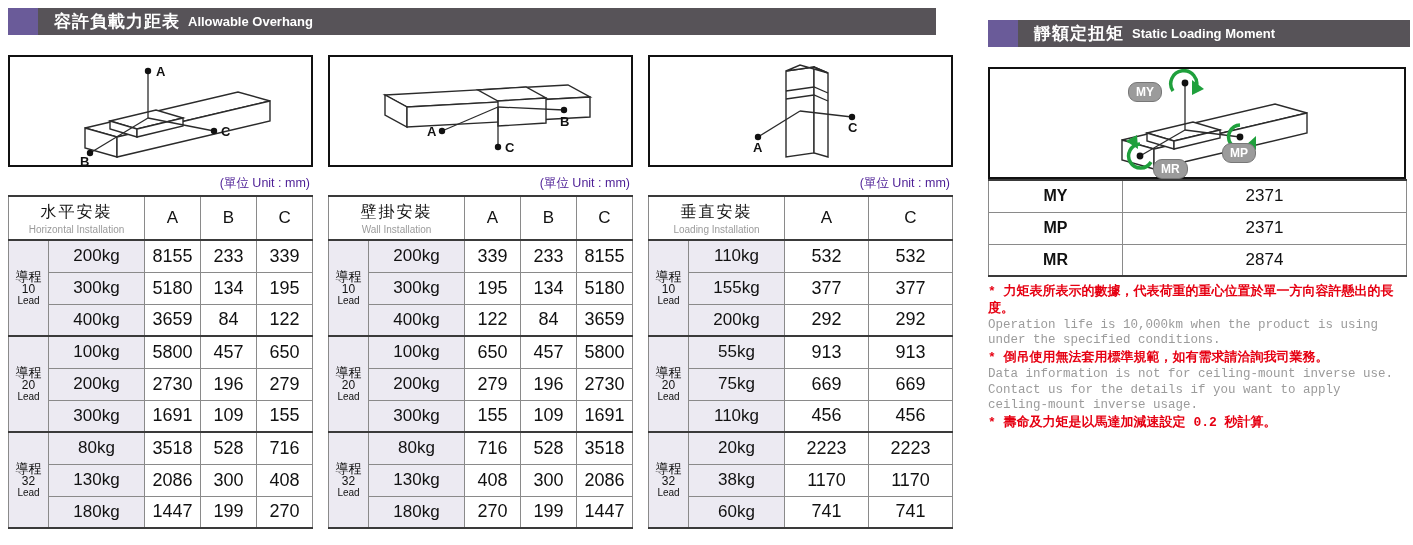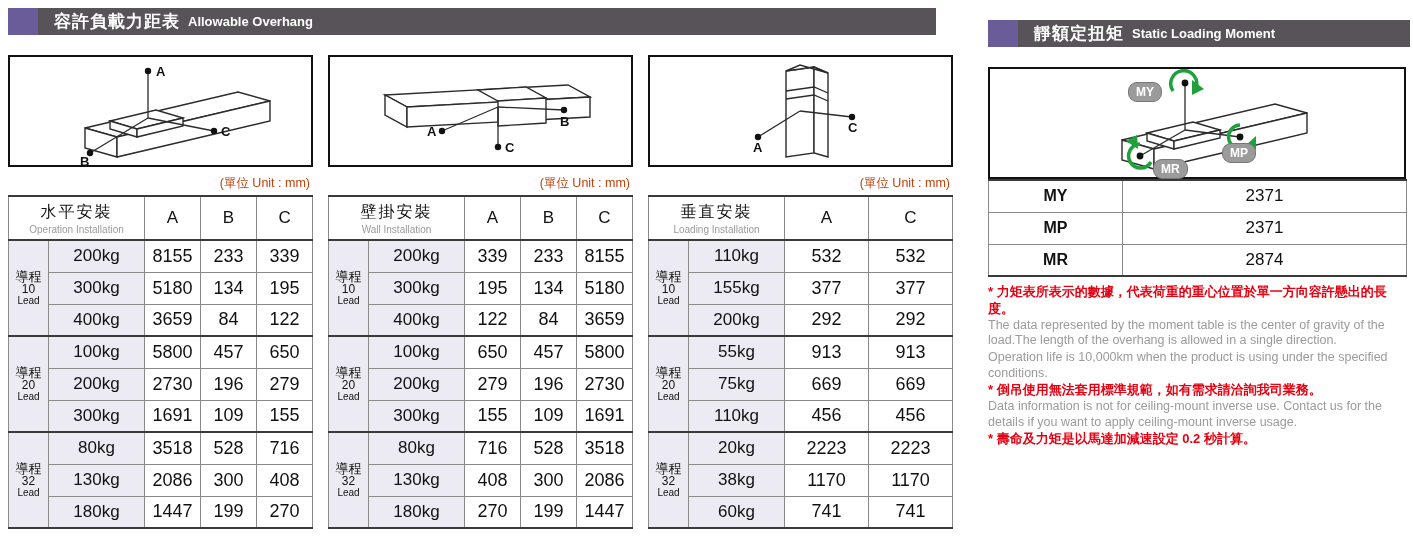--- a/index.html
+++ b/index.html
@@ -19,21 +19,21 @@
 
   .cols { display:flex; gap:15px; margin-top:20px; }
   .col { width:305px; flex:0 0 auto; }
 
   .diagram-box { position:relative; width:305px; height:112px; border:2px solid #111; background:#fff; }
   .diagram-box.wide { width:418px; }
   .diagram-box svg { display:block; }
   .dlabel { position:absolute; font-size:13px; font-weight:bold; color:#111; line-height:1; }
   .badge { position:absolute; background:#9b9b9b; color:#fff; font-weight:bold; font-size:12px; line-height:1; padding:3px 7px; border-radius:9px; border:1px solid #777; }
 
-  .unit-label { margin-top:8px; margin-bottom:3px; font-size:12.5px; text-align:right; padding-right:3px; color:#c2410c; }
+  .unit-label { margin-top:8px; margin-bottom:3px; font-size:12.5px; text-align:right; padding-right:3px; color:#4c1d95; }
 
   
   table.spec-table { width:100%; border-collapse:collapse; table-layout:fixed;
     border-top:2px solid #3a3a3a; border-bottom:2px solid #3a3a3a; }
   table.spec-table th, table.spec-table td { border:1px solid #8a8a8a; text-align:center; vertical-align:middle; }
   table.spec-table thead th { border-bottom:2px solid #3a3a3a; height:44px; background:#fff; }
   table.spec-table .t-zh { font-size:16px; font-weight:normal; letter-spacing:2px; color:#111; }
   table.spec-table .t-en { font-size:10px; font-weight:normal; color:#9b9b9b; margin-top:1px; }
   table.spec-table th.col-head { font-size:17px; font-weight:normal; color:#111; }
   table.spec-table tbody td { height:32px; font-size:18px; color:#111; background:#fff; }
@@ -43,21 +43,21 @@
   table.spec-table td.load-cell { background:#eceaf2; font-size:17px; }
   table.spec-table tr.group-start td { border-top:2px solid #3a3a3a; }
 
   
   table.moment-table { width:418px; border-collapse:collapse; table-layout:fixed;
     border-top:2px solid #3a3a3a; border-bottom:2px solid #3a3a3a; }
   table.moment-table td { border:1px solid #8a8a8a; height:32px; text-align:center; font-size:17px; color:#111; background:#fff; }
   table.moment-table td.m-label { font-weight:bold; font-size:16px; }
 
   
-  .notes { margin-top:7px; width:420px; }
+  .notes { margin-top:7px; width:420px;font-family:Liberation Mono, monospace; }
   .note-zh { color:#e60012; font-weight:bold; font-size:13px; line-height:1.3; }
   .note-en { color:#9b9b9b; font-size:12.5px; line-height:1.25; margin-bottom:1px; }
 
   .draw { stroke:#2b2b2b; stroke-width:1.4; fill:#fff; }
   .axis { stroke:#2b2b2b; stroke-width:1.3; }
   .dot  { fill:#111; stroke:none; }
   .garc { stroke:#1fa03c; stroke-width:3.5; fill:none; }
   .ghead{ fill:#1fa03c; stroke:none; }
 </style>
 </head>
@@ -101,21 +101,21 @@
                 <col style="width: 40px;">
                 <col style="width: 96px;">
                 <col style="width: 56px;">
                 <col style="width: 56px;">
                 <col style="width: 56px;">
               </colgroup>
               <thead>
                 <tr>
                   <th class="head-label" colspan="2">
                     <div class="t-zh">水平安裝</div>
-                    <div class="t-en">Operation Installation</div>
+                    <div class="t-en">Horizontal Installation</div>
                   </th>
                   <th class="col-head">A</th>
                   <th class="col-head">B</th>
                   <th class="col-head">C</th>
                 </tr>
               </thead>
               <tbody>
                 <tr class="group-start">
                   <td class="lead-cell" rowspan="3">
                     <div class="lead-zh">導程</div>
@@ -463,21 +463,20 @@
             <tr>
               <td class="m-label">MR</td>
               <td class="m-value">2874</td>
             </tr>
           </tbody>
         </table>
       </div>
 
     <div class="notes">
         <div class="note-zh">* 力矩表所表示的數據，代表荷重的重心位置於單一方向容許懸出的長度。</div>
-        <div class="note-en">The data represented by the moment table is the center of gravity of the load.The length of the overhang is allowed in a single direction.</div>
         <div class="note-en">Operation life is 10,000km when the product is using under the specified conditions.</div>
         <div class="note-zh">* 倒吊使用無法套用標準規範，如有需求請洽詢我司業務。</div>
         <div class="note-en">Data information is not for ceiling-mount inverse use. Contact us for the details if you want to apply ceiling-mount inverse usage.</div>
         <div class="note-zh">* 壽命及力矩是以馬達加減速設定 0.2 秒計算。</div>
       </div>
   </div>
 
 </div>
 
 </body></html>

